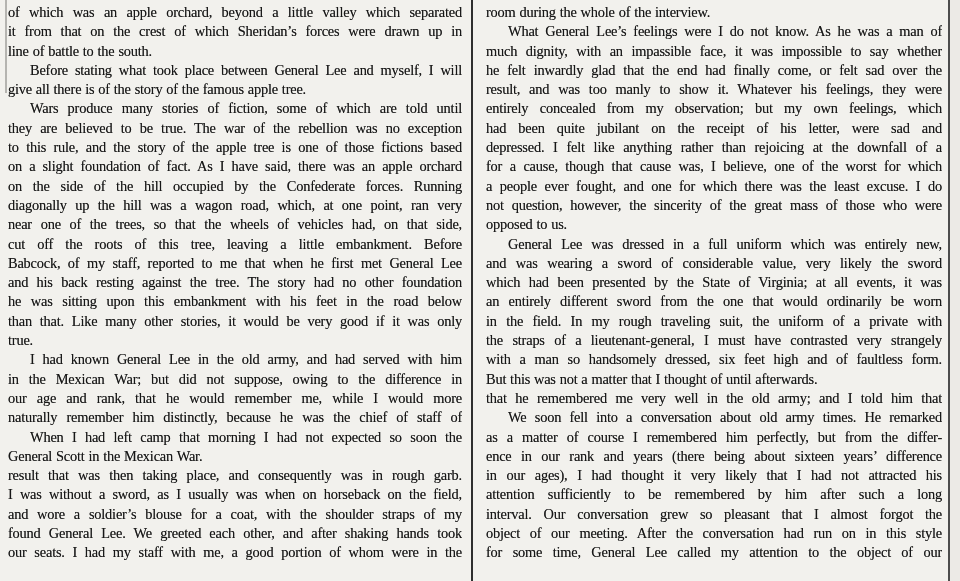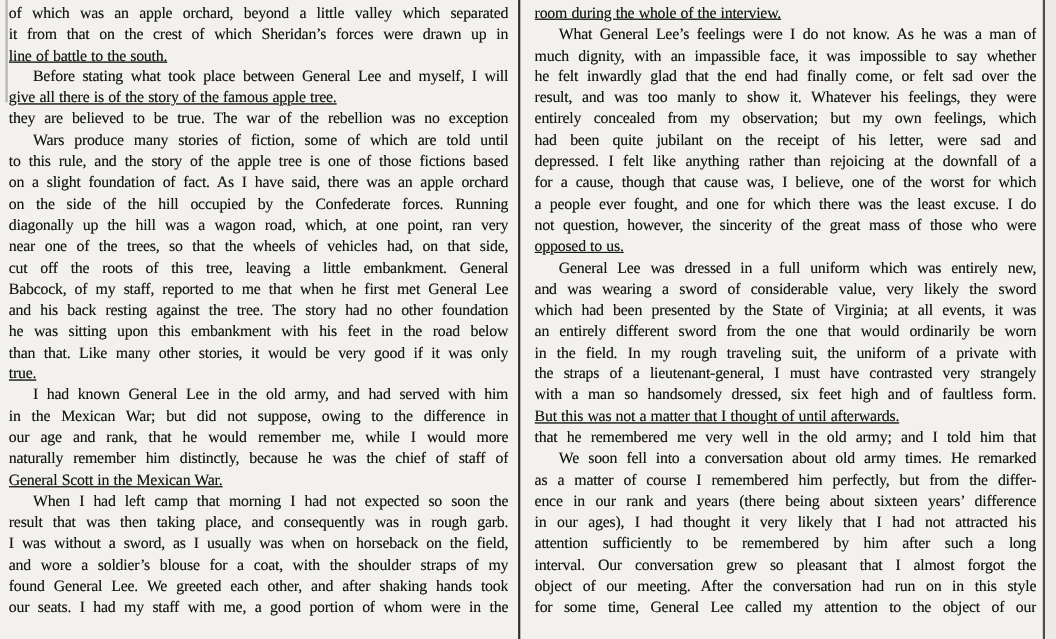--- a/index.html
+++ b/index.html
@@ -32,21 +32,21 @@
   .col-left  { left: 8px;   width: 454px; }
   .col-right { left: 486px; width: 456px; }
   .line {
     height: 19.3px;
     line-height: 19.3px;
     text-align: justify;
     text-align-last: justify;
     overflow: hidden;
     white-space: nowrap;
   }
-  .line.para-end { text-align-last: left; text-decoration: underline; }
+  .line.para-end { text-align-last: left; }
   .line.indent   { text-indent: 22px; }
   .vline {
     position: absolute;
     top: 0;
   }
   .divider-center {
     left: 471px;
     width: 2px;
     height: 581px;
     background: #2e2e2e;
@@ -76,39 +76,39 @@
 <body>
 
 <div class="page">
   <div class="vline edge-left-mark"></div>
   <div class="col col-left">
       <div class="line">of which was an apple orchard, beyond a little valley which separated</div>
       <div class="line">it from that on the crest of which Sheridan’s forces were drawn up in</div>
       <div class="line para-end">line of battle to the south.</div>
       <div class="line indent">Before stating what took place between General Lee and myself, I will</div>
       <div class="line para-end">give all there is of the story of the famous apple tree.</div>
+      <div class="line indent">Wars produce many stories of fiction, some of which are told until</div>
       <div class="line">they are believed to be true. The war of the rebellion was no exception</div>
-      <div class="line indent">Wars produce many stories of fiction, some of which are told until</div>
       <div class="line">to this rule, and the story of the apple tree is one of those fictions based</div>
       <div class="line">on a slight foundation of fact. As I have said, there was an apple orchard</div>
       <div class="line">on the side of the hill occupied by the Confederate forces. Running</div>
       <div class="line">diagonally up the hill was a wagon road, which, at one point, ran very</div>
       <div class="line">near one of the trees, so that the wheels of vehicles had, on that side,</div>
-      <div class="line">cut off the roots of this tree, leaving a little embankment. General</div>
+      <div class="line">cut off the roots of this tree, leaving a little embankment. Before</div>
       <div class="line">Babcock, of my staff, reported to me that when he first met General Lee</div>
       <div class="line">and his back resting against the tree. The story had no other foundation</div>
       <div class="line">he was sitting upon this embankment with his feet in the road below</div>
       <div class="line">than that. Like many other stories, it would be very good if it was only</div>
       <div class="line para-end">true.</div>
       <div class="line indent">I had known General Lee in the old army, and had served with him</div>
       <div class="line">in the Mexican War; but did not suppose, owing to the difference in</div>
       <div class="line">our age and rank, that he would remember me, while I would more</div>
       <div class="line">naturally remember him distinctly, because he was the chief of staff of</div>
+      <div class="line indent">When I had left camp that morning I had not expected so soon the</div>
       <div class="line para-end">General Scott in the Mexican War.</div>
-      <div class="line indent">When I had left camp that morning I had not expected so soon the</div>
       <div class="line">result that was then taking place, and consequently was in rough garb.</div>
       <div class="line">I was without a sword, as I usually was when on horseback on the field,</div>
       <div class="line">and wore a soldier’s blouse for a coat, with the shoulder straps of my</div>
       <div class="line">found General Lee. We greeted each other, and after shaking hands took</div>
       <div class="line">our seats. I had my staff with me, a good portion of whom were in the</div>
     </div>
   <div class="vline divider-center"></div>
   <div class="col col-right">
       <div class="line para-end">room during the whole of the interview.</div>
       <div class="line indent">What General Lee’s feelings were I do not know. As he was a man of</div>

